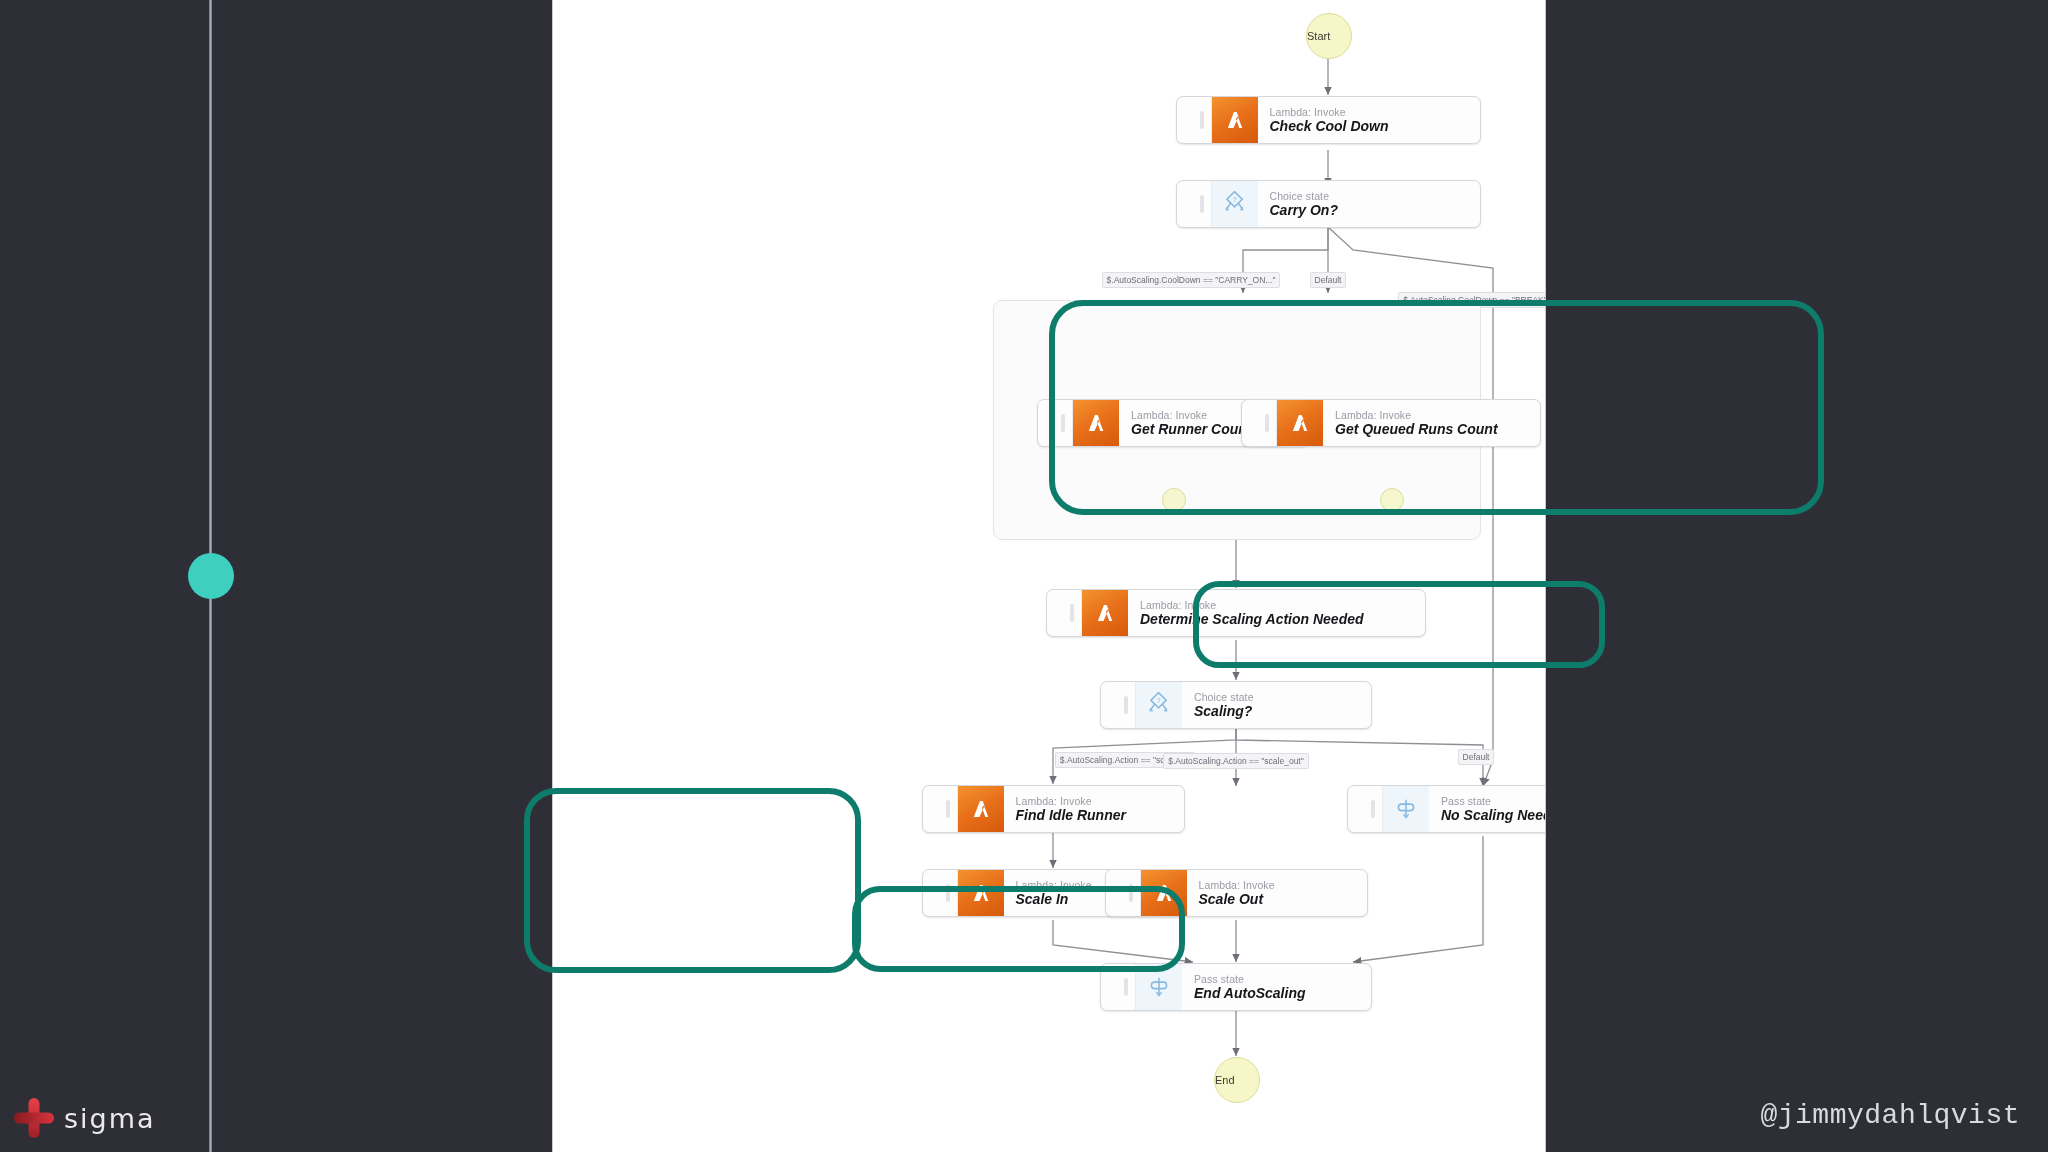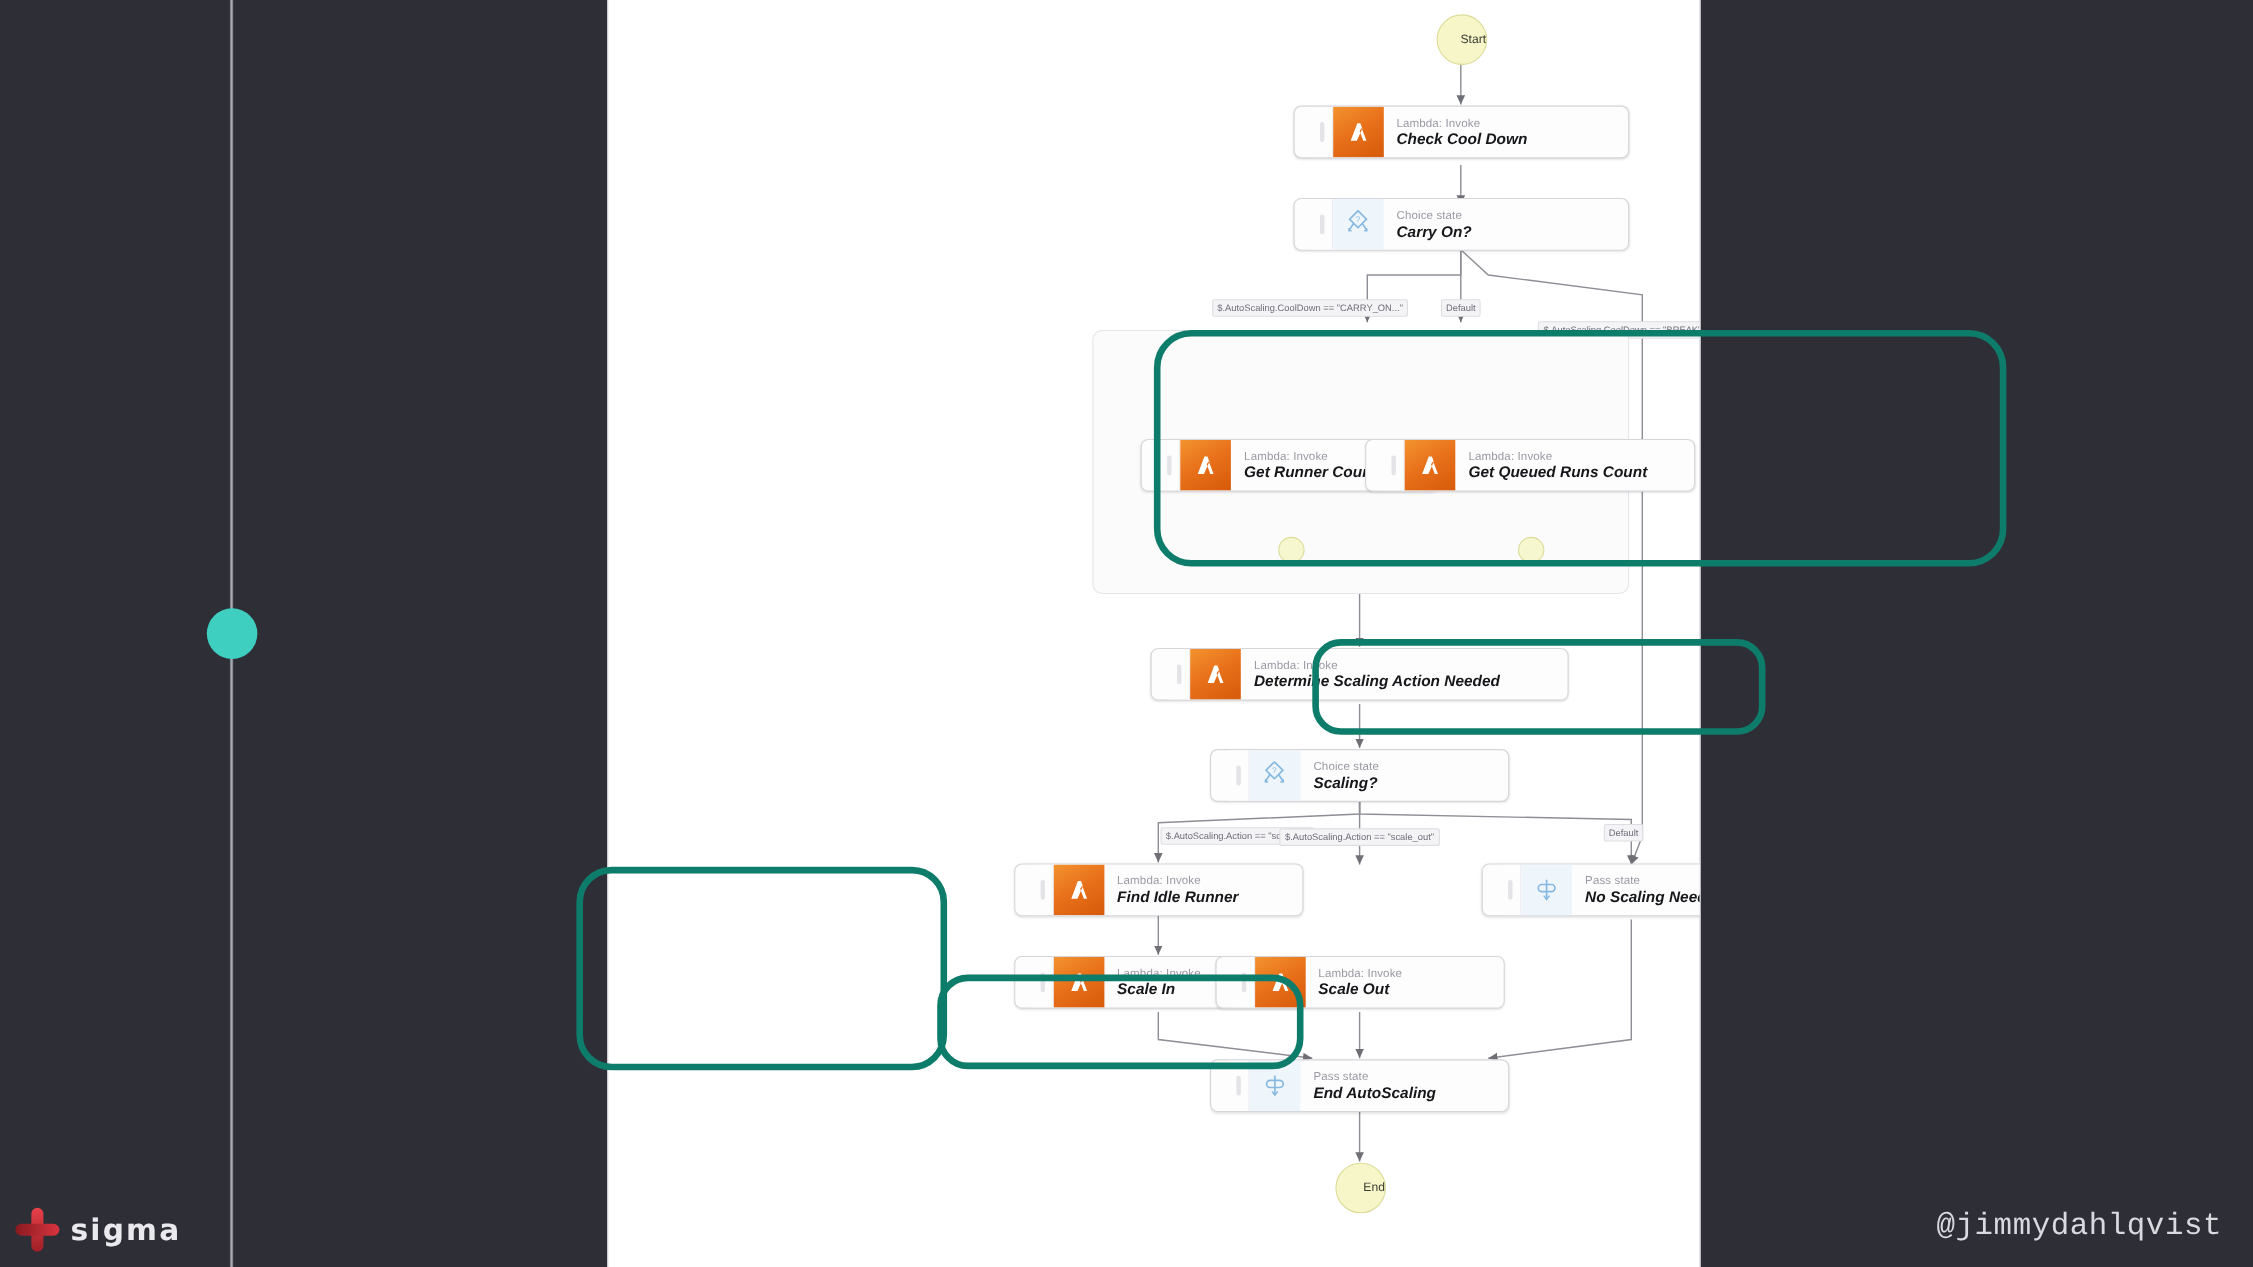--- a/index.html
+++ b/index.html
@@ -14,21 +14,21 @@
             background:#3ecfc0;}
 
   
   .sigma{position:absolute;left:14px;top:1098px;display:flex;align-items:center;gap:10px;}
   .sigma-mark{position:relative;width:40px;height:40px;}
   .sigma-mark span{position:absolute;left:50%;top:50%;width:11px;height:40px;
     background:linear-gradient(#e8404a,#9e1f26);border-radius:50% / 14%;}
   .sigma-mark span:nth-child(1){transform:translate(-50%,-50%);}
   .sigma-mark span:nth-child(2){transform:translate(-50%,-50%) rotate(90deg);
     background:linear-gradient(#d8343e,#8a1a20);}
-  .sigma-word{color:#e9e9ee;font-size:27px;letter-spacing:2px;font-weight:700;
+  .sigma-word{color:#e9e9ee;font-size:27px;letter-spacing:2px;font-weight:400;
     font-family:"DejaVu Sans",sans-serif;text-transform:lowercase;}
 
   .handle{position:absolute;right:28px;top:1100px;color:#d9d9e0;font-size:28px;
           letter-spacing:.5px;font-family:Liberation Mono, monospace;}
 
   
   #canvas{position:absolute;left:552px;top:0;width:992px;height:1152px;background:#fff;
           border-left:1px solid #c9c9cf;border-right:1px solid #c9c9cf;overflow:hidden;}
   #layer{position:absolute;left:0;top:0;width:992px;height:1152px;}
   #wires{position:absolute;left:0;top:0;width:992px;height:1152px;}
@@ -43,21 +43,21 @@
   .tile{width:46px;display:flex;align-items:center;justify-content:center;flex:none;}
   .tile.lam{background:linear-gradient(150deg,#f3932f 0%,#e8701a 48%,#d65a0a 100%);}
   .tile.blue{background:#eef6fc;}
   .labels{display:flex;flex-direction:column;justify-content:center;padding:0 14px 0 12px;}
   .kind{font-size:10.5px;color:#9a9aa4;line-height:12px;letter-spacing:.1px;}
   .title{font-size:14px;color:#16171a;font-weight:700;line-height:16px;white-space:nowrap;font-style:italic;}
 
   
   .term{position:absolute;width:44px;height:44px;border-radius:50%;
         background:#f6f6c8;border:1px solid #dcdc9a;display:flex;align-items:center;
-        justify-content:flex-end;font-size:11px;color:#3b3b34;}
+        justify-content:flex-start;font-size:11px;color:#3b3b34;}
   .dotsm{position:absolute;width:22px;height:22px;border-radius:50%;
          background:#f7f7cf;border:1px solid #dcdc9a;}
 
   
   .pgroup{position:absolute;border:1px solid #e4e4e9;border-radius:9px;background:#fbfbfc;}
 
   
   .elabel{position:absolute;background:#f4f4f6;border:1px solid #dddde2;border-radius:2px;
           font-size:8.5px;color:#6d6d78;padding:2px 4px;white-space:nowrap;line-height:10px;}
 

